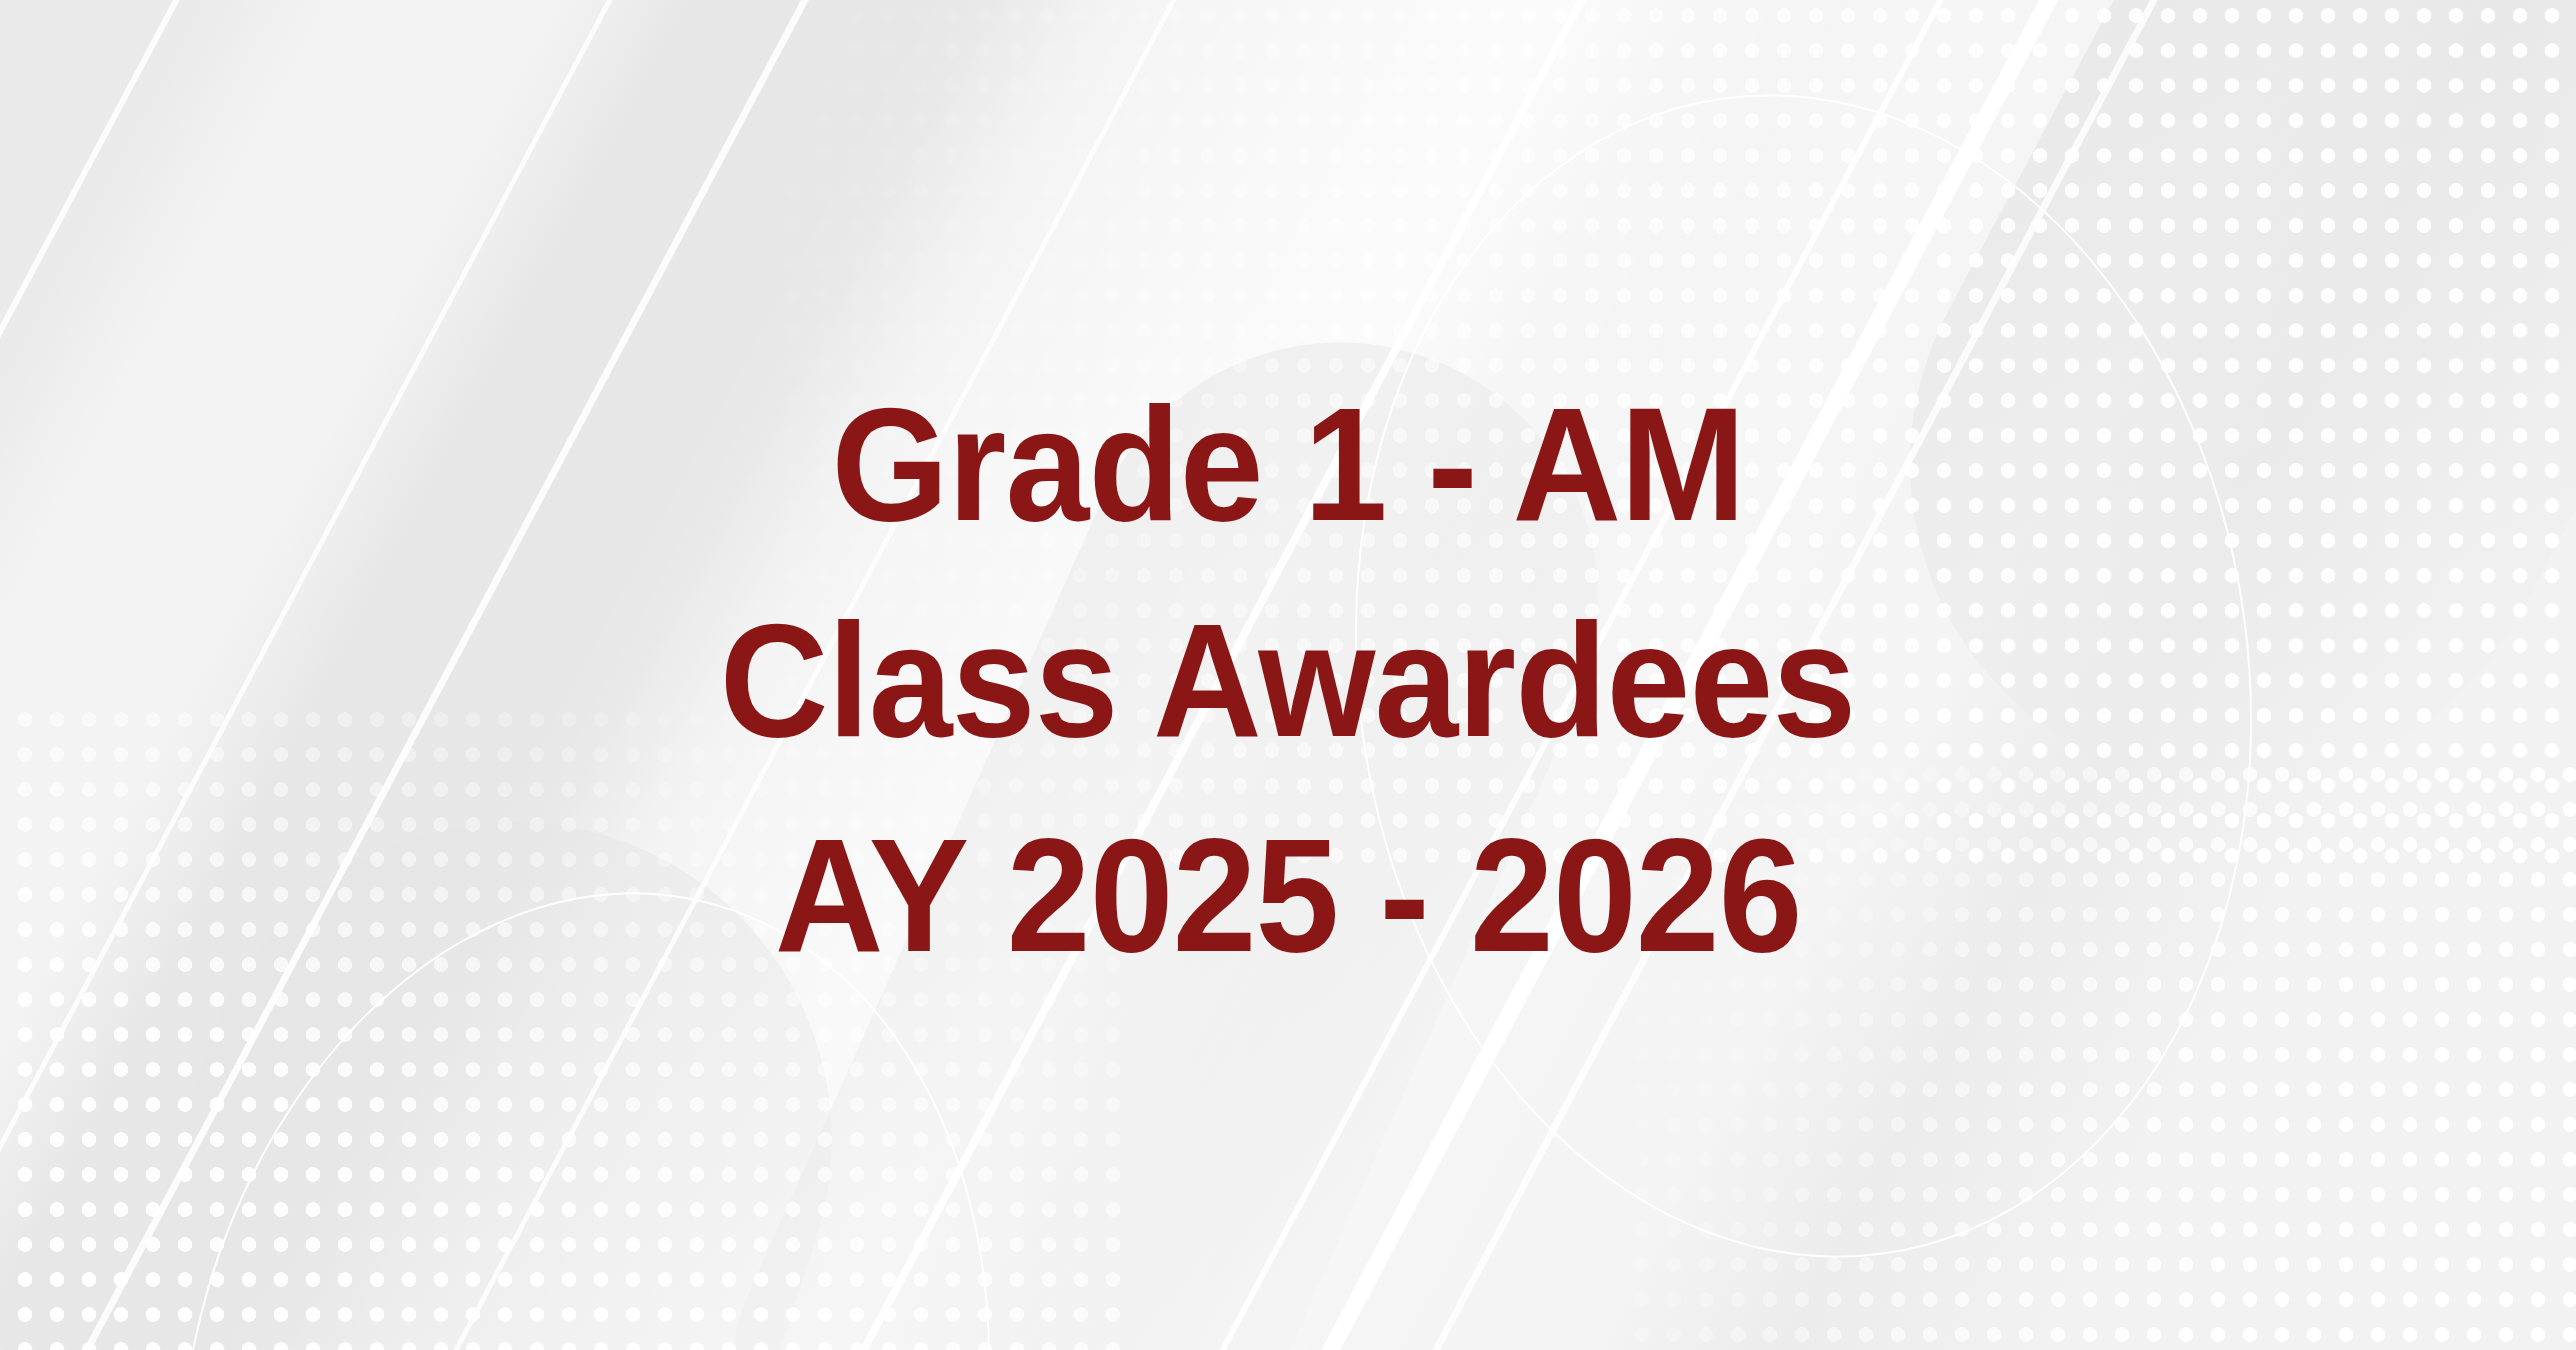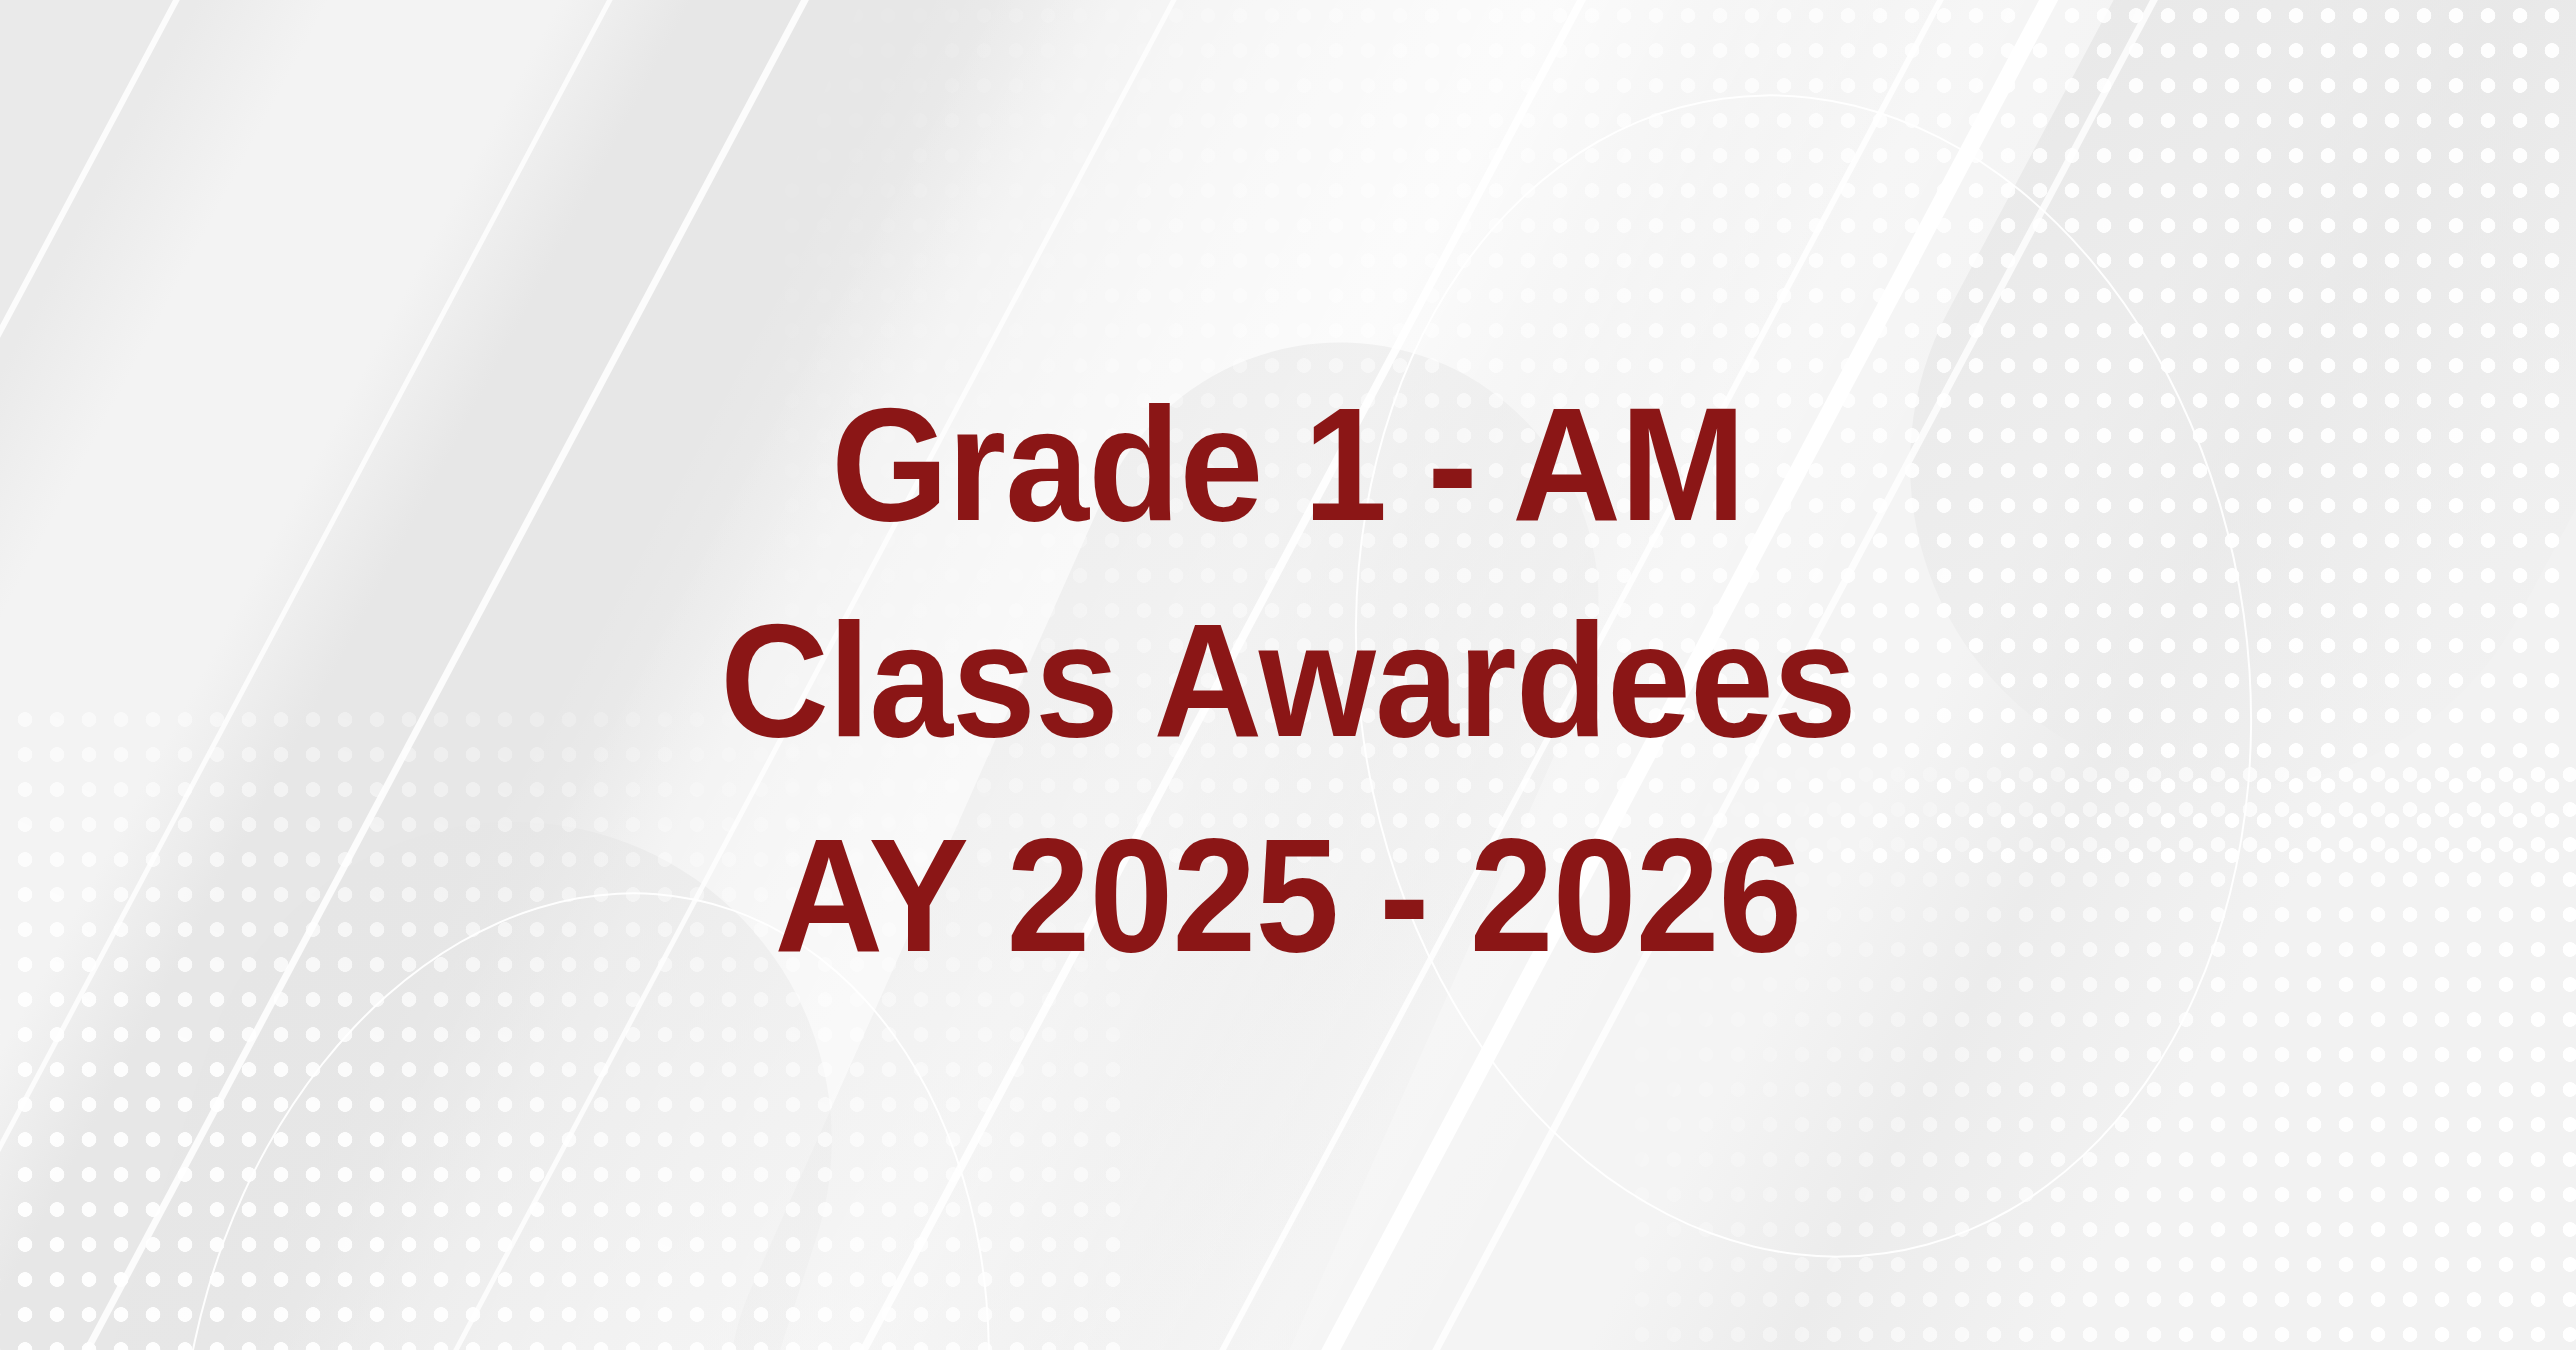--- a/index.html
+++ b/index.html
@@ -138,20 +138,21 @@
     transform: rotate(28deg);
     background: #ffffff;
   }
 
   
   #title-block {
     position: absolute;
     inset: 0;
     display: flex;
     flex-direction: column;
+    align-items: center;
     justify-content: center;
     padding-top: 9.2px;
   }
   .title-line {
     font-family: "Liberation Sans Narrow", "Liberation Sans", sans-serif;
     font-weight: bold;
     font-size: 162px;
     line-height: 1.33;
     letter-spacing: -0.9px;
     color: #8b1616;

